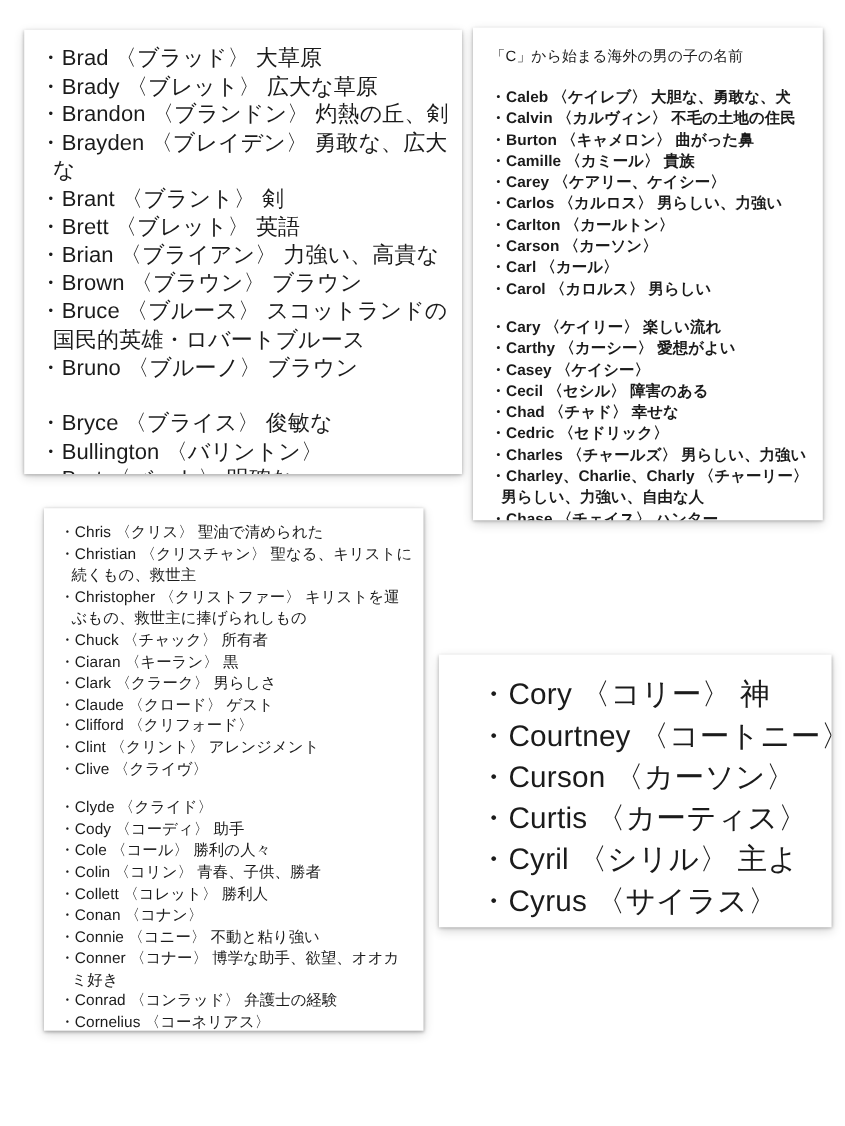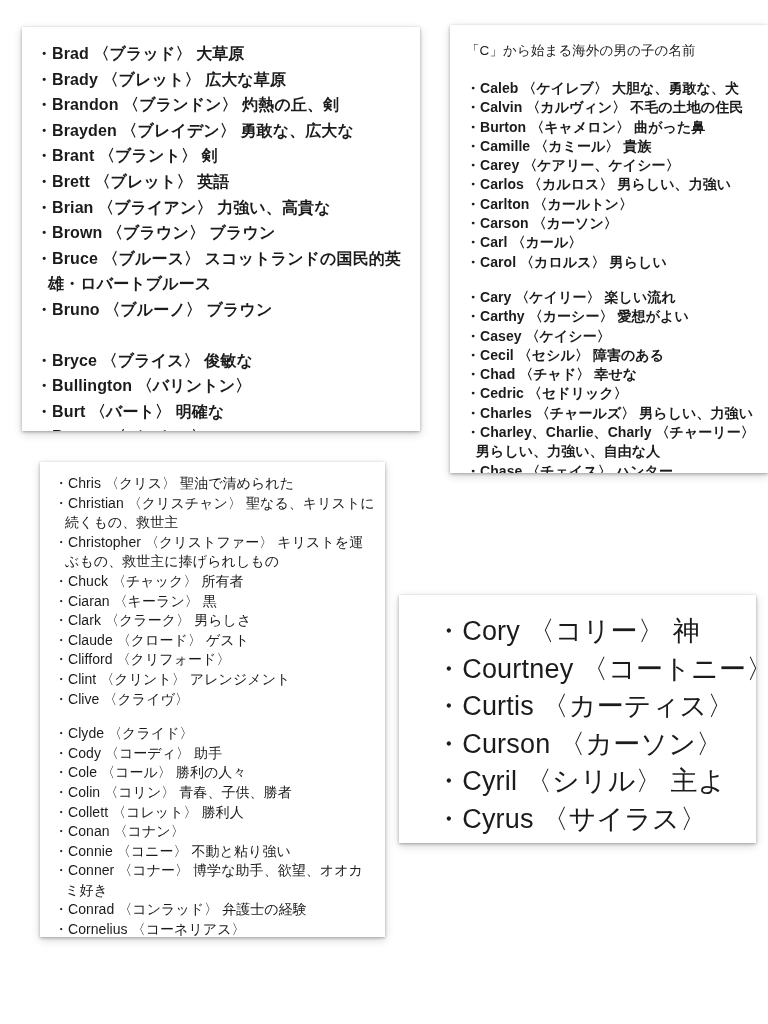--- a/index.html
+++ b/index.html
@@ -27,33 +27,32 @@
 
   
   #card-b-names {
     left: 22px;
     top: 27px;
     width: 398px;
     height: 404px;
     padding: 14px 8px 10px 14px;
   }
   #card-b-names .line {
-    font-size: 16px;
+    font-size: 20px;
     line-height: 25.6px;
     letter-spacing: 0.1px;
     white-space: normal;
     text-indent: -12px;
     padding-left: 12px;
-    font-weight: bold;
   }
   #card-b-names .spacer { height: 25px; }
 
   
   #card-c-names-1 {
-    left: 450px;
+    left: 430px;
     top: 25px;
     width: 318px;
     height: 448px;
     padding: 16px 10px 10px 16px;
   }
   #card-c-names-1 .heading {
     font-size: 13.5px;
     line-height: 20px;
     margin-bottom: 18px;
     letter-spacing: 0.1px;
@@ -174,18 +173,18 @@
       <div class="line">・Conner 〈コナー〉 博学な助手、欲望、オオカミ好き</div>
       <div class="line">・Conrad 〈コンラッド〉 弁護士の経験</div>
       <div class="line">・Cornelius 〈コーネリアス〉</div>
     </div>
 </div>
 
 <div class="card" id="card-c-names-3">
   <div>
       <div class="line">・Cory 〈コリー〉 神</div>
       <div class="line">・Courtney 〈コートニー〉</div>
+      <div class="line">・Curson 〈カーソン〉</div>
       <div class="line">・Curtis 〈カーティス〉</div>
-      <div class="line">・Curson 〈カーソン〉</div>
       <div class="line">・Cyril 〈シリル〉 主よ</div>
       <div class="line">・Cyrus 〈サイラス〉</div>
     </div>
 </div>
 
 </body></html>

